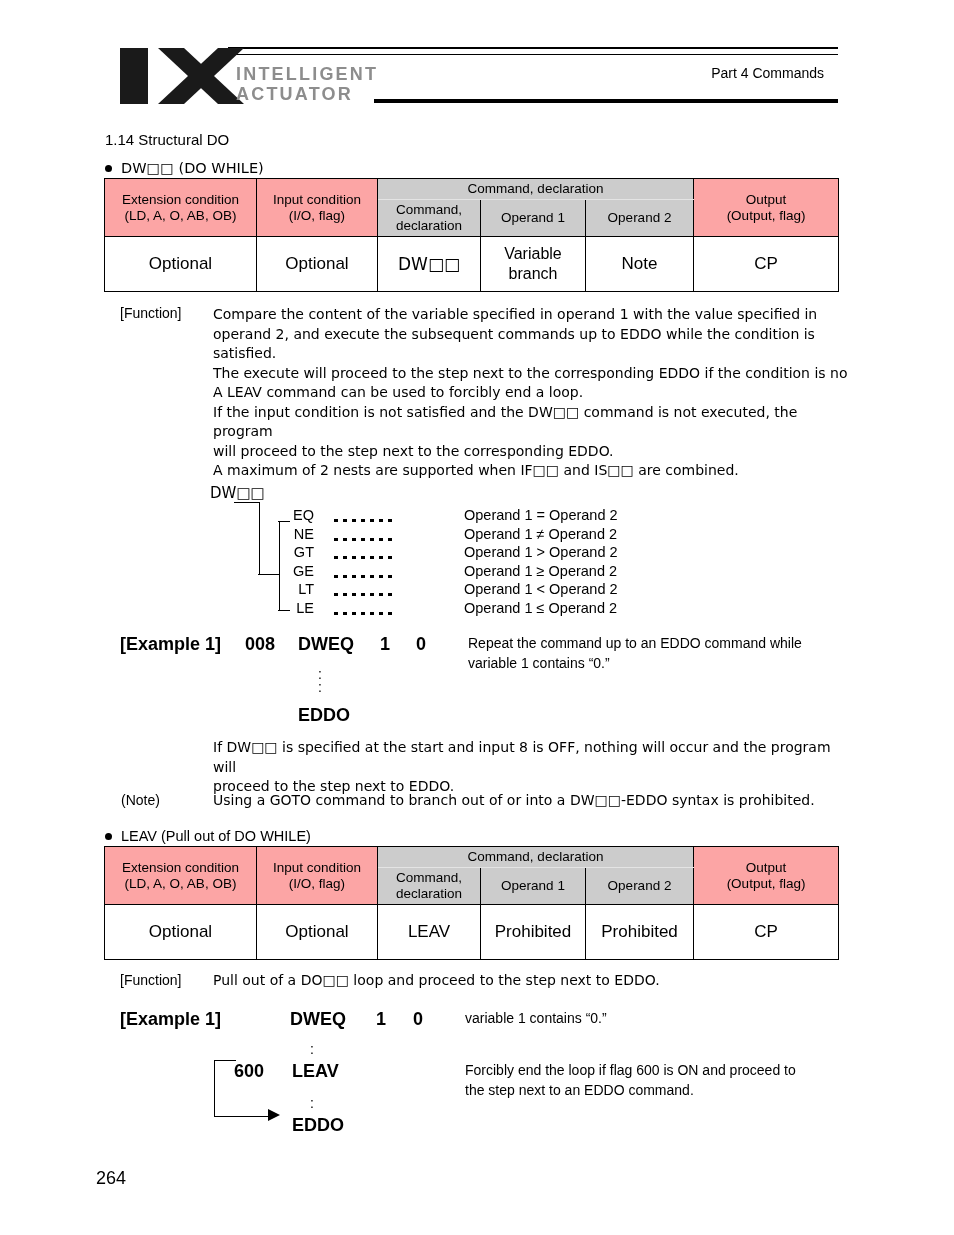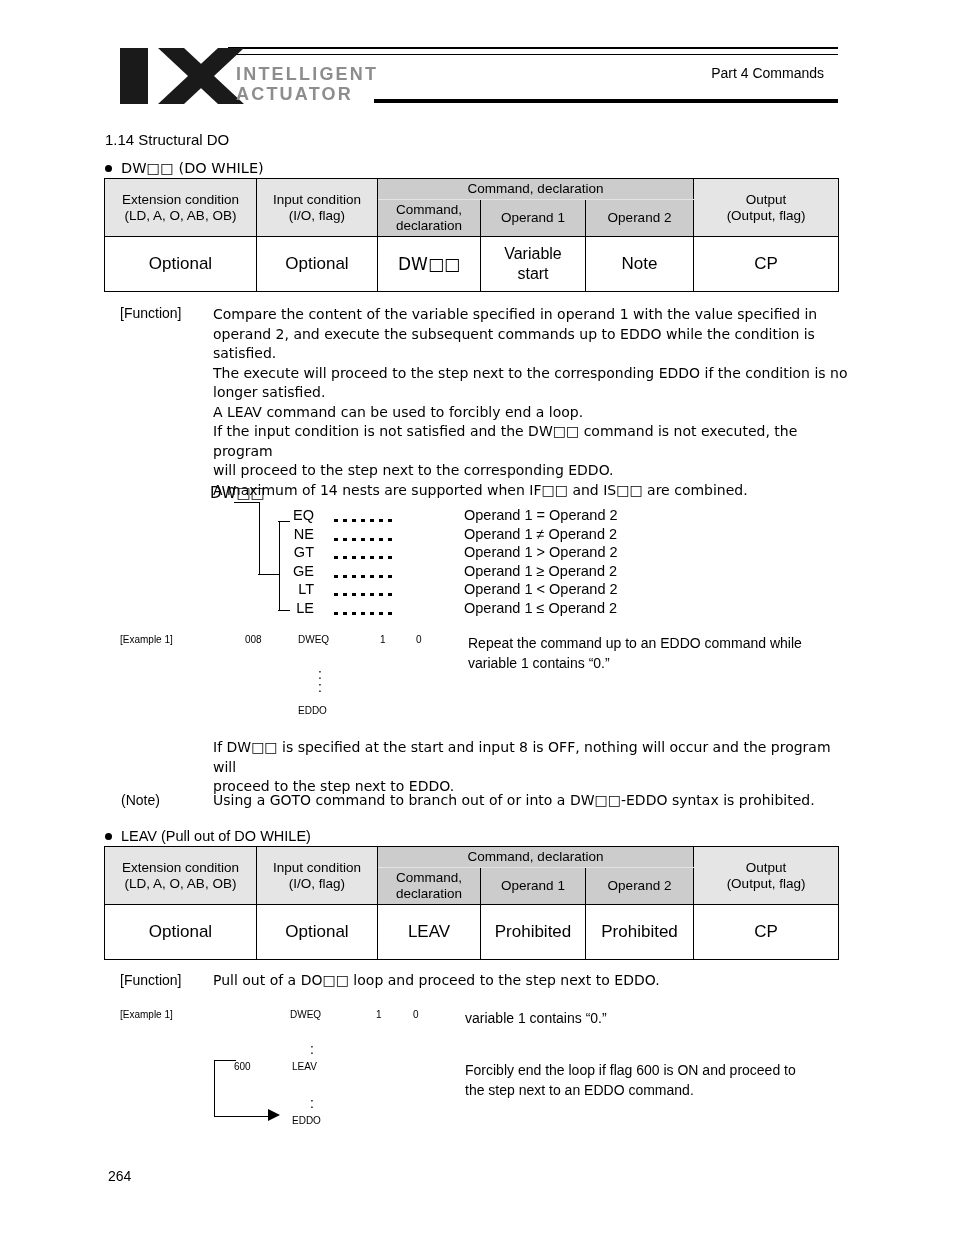--- a/index.html
+++ b/index.html
@@ -105,21 +105,21 @@
   }
   .cmdtable td {
     border: 1.5px solid #000;
     text-align: center;
     vertical-align: middle;
     font-size: 13.5px;
     line-height: 16px;
     padding: 2px 1px;
   }
   .cmdtable td.hd {
-    background: #e5e5e5;
+    background: #fca5a5;
   }
   .cmdtable td.hd-sub {
     background: #cccccc;
     border-top: 1px solid #e4e4e4;
   }
   .cmdtable td.hd-span {
     background: #cccccc;
     border-bottom: 1px solid #e4e4e4;
   }
   .cmdtable td.val {
@@ -194,21 +194,21 @@
 
   
   .br-h1 { position: absolute; left: 24px; top: 18px; width: 26px; height: 0; border-top: 1.5px solid #000; }
   .br-v1 { position: absolute; left: 48.5px; top: 18px; width: 0; height: 73px; border-left: 1.5px solid #000; }
   .br-h2 { position: absolute; left: 48px; top: 89.5px; width: 22px; height: 0; border-top: 1.5px solid #000; }
   .br-v2 { position: absolute; left: 68.5px; top: 37px; width: 0; height: 90px; border-left: 1.5px solid #000; }
   .br-t1 { position: absolute; left: 68px; top: 37px; width: 12px; height: 0; border-top: 1.5px solid #000; }
   .br-t2 { position: absolute; left: 68px; top: 125.5px; width: 12px; height: 0; border-top: 1.5px solid #000; }
 
   
-  .ex-line { position: absolute; font-size: 10px; white-space: nowrap; }
+  .ex-line { position: absolute; font-size: 18px; white-space: nowrap; font-weight: bold; }
   .vdots {
     position: absolute;
     font-size: 14px;
     line-height: 13px;
     letter-spacing: 0;
     text-align: center;
   }
 
   
   .flow {
@@ -225,23 +225,23 @@
     position: absolute;
     left: 54px; top: 49px;
     width: 0; height: 0;
     border-left: 12px solid #000;
     border-top: 6.5px solid transparent;
     border-bottom: 6.5px solid transparent;
   }
 
   .pagenum {
     position: absolute;
-    left: 108px;
+    left: 96px;
     top: 1168px;
-    font-size: 14px;
+    font-size: 18px;
   }
 
   .sq { font-family: "DejaVu Sans", sans-serif; }
 </style>
 </head>
 <body>
 
 <div class="page">
 
   <div class="header">
@@ -301,39 +301,38 @@
         </td>
         <td class="hd-sub">Operand 1</td>
         <td class="hd-sub">Operand 2</td>
       </tr>
       <tr>
         <td class="val">Optional</td>
         <td class="val">Optional</td>
         <td class="val sq">DW□□</td>
         <td class="val two">
           <div>Variable</div>
-          <div>start</div>
+          <div>branch</div>
         </td>
         <td class="val">Note</td>
         <td class="val">CP</td>
       </tr>
     </tbody>
   </table>
 
   <div class="tlabel" style="left:120px; top:305px;">[Function]</div>
   <div class="tbody" style="left:213px; top:305px; width:640px;">
     <p class="sq">Compare the content of the variable specified in operand 1 with the value specified in</p>
     <p class="sq">operand 2, and execute the subsequent commands up to EDDO while the condition is</p>
     <p class="sq">satisfied.</p>
     <p class="sq">The execute will proceed to the step next to the corresponding EDDO if the condition is no</p>
-    <p class="sq">longer satisfied.</p>
     <p class="sq">A LEAV command can be used to forcibly end a loop.</p>
     <p class="sq">If the input condition is not satisfied and the DW□□ command is not executed, the program</p>
     <p class="sq">will proceed to the step next to the corresponding EDDO.</p>
-    <p class="sq">A maximum of 14 nests are supported when IF□□ and IS□□ are combined.</p>
+    <p class="sq">A maximum of 2 nests are supported when IF□□ and IS□□ are combined.</p>
   </div>
 
   <div class="opdiag">
     <div class="dwlabel sq">DW□□</div>
     <div class="br-h1"></div>
     <div class="br-v1"></div>
     <div class="br-h2"></div>
     <div class="br-v2"></div>
     <div class="br-t1"></div>
     <div class="br-t2"></div>

